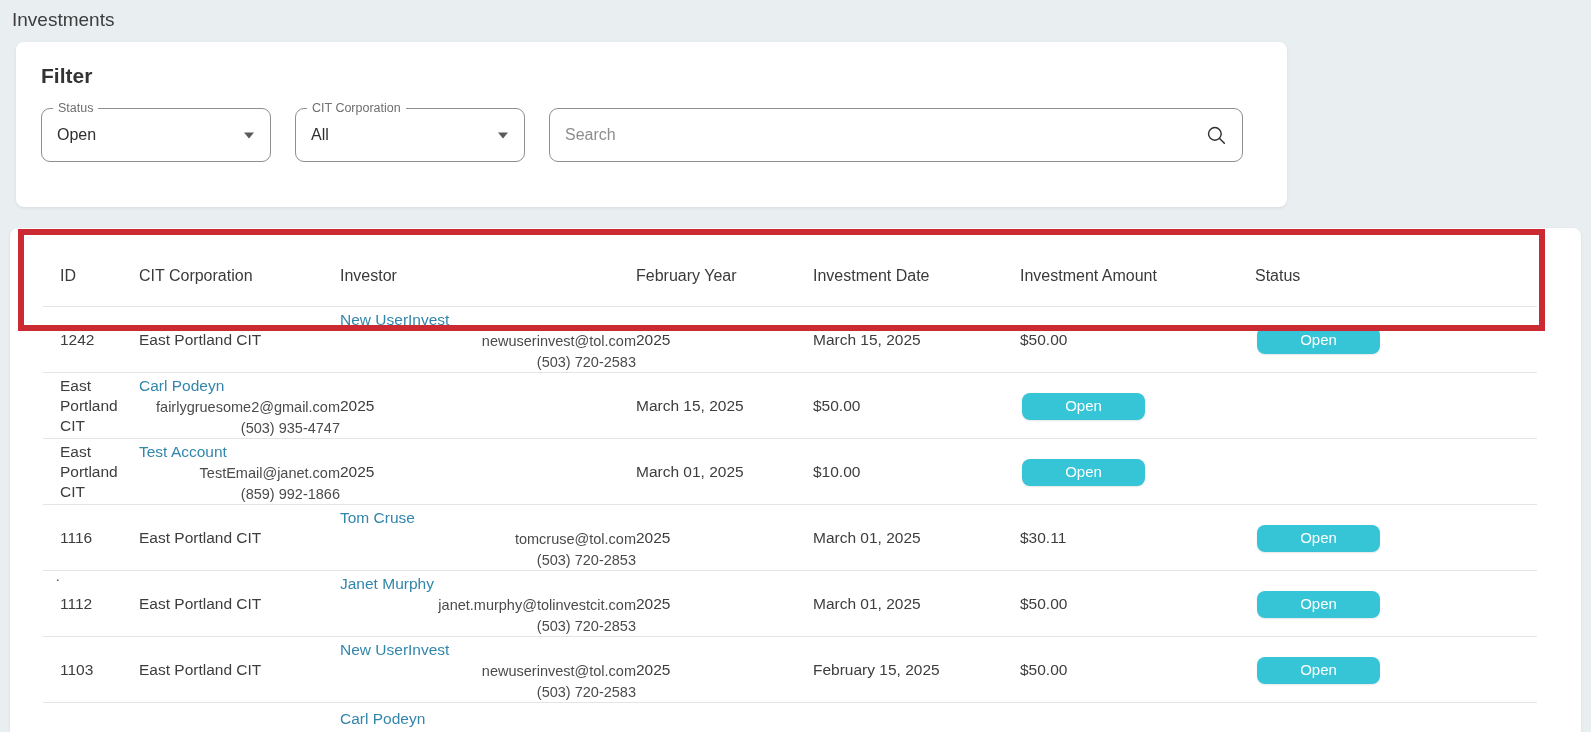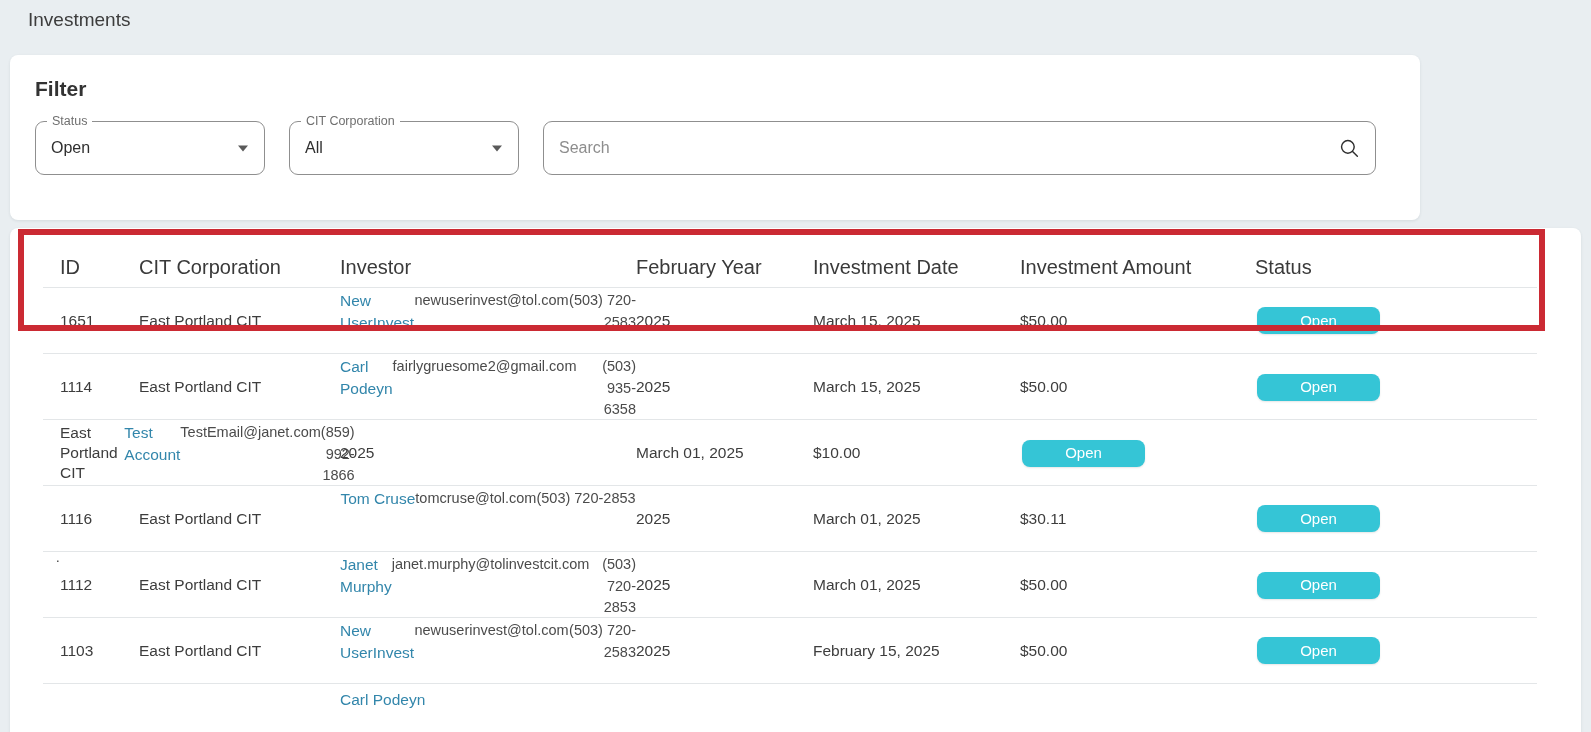--- a/index.html
+++ b/index.html
@@ -4,30 +4,29 @@
 <style>
   * { margin:0; padding:0; box-sizing:border-box; }
   html,body { width:1591px; height:732px; overflow:hidden; }
   body {
     font-family:"Liberation Sans","DejaVu Sans",sans-serif;
     background:var(--page_bg,#e9eef1);
     color:var(--text,#3d3d3d);
     position:relative;
   }
   .page-title {
-    position:absolute; left:28px; top:9px;
+    position:absolute; left:12px; top:9px;
     font-size:19px; color:var(--text);
   }
   
   .filter-card {
-    position:absolute; left:10px; top:42px; width:1410px; height:165px;
+    position:absolute; left:16px; top:42px; width:1271px; height:165px;
     background:var(--card_bg,#fff); border-radius:8px;
     box-shadow:0 1px 3px rgba(40,60,70,.10);
     padding:22px 44px 0 25px;
-    margin-top:13px;
   }
   .filter-heading { font-size:21px; font-weight:600; color:#333; }
   .filter-row { display:flex; margin-top:20px; }
   .outlined {
     position:relative; height:54px; border:1px solid var(--border,#8f8f8f);
     border-radius:9px; background:#fff;
   }
   .outlined .float-label {
     position:absolute; top:-8px; left:11px; background:#fff; padding:0 5px;
     font-size:12.5px; color:var(--label,#6f6f6f); line-height:15px; white-space:nowrap;
@@ -55,31 +54,31 @@
     position:absolute; left:10px; top:228px; width:1571px; height:560px;
     background:var(--card_bg,#fff); border-radius:8px 8px 0 0;
     box-shadow:0 1px 3px rgba(40,60,70,.10);
   }
   .tgrid {
     display:grid;
     grid-template-columns:79px 201px 296px 177px 207px 235px 1fr;
     margin:0 44px 0 33px; padding-left:17px;
   }
   .thead {
-    height:60px; padding-top:18px; align-items:center;
+    height:79px; padding-top:18px; align-items:center;
     border-bottom:1px solid var(--divider,#e3e6e8);
-    font-size:20px; color:#3a3a3a;
+    font-size:16px; color:#3a3a3a;
   }
   .trow {
     height:66px; align-items:center; position:relative;
     border-bottom:1px solid var(--divider,#e3e6e8);
     font-size:15.5px;
   }
   .cell { line-height:20px; }
-  .investor-cell { line-height:21.5px; padding-top:2px; align-self:stretch; display:flex; flex-direction:row; justify-content:center; }
+  .investor-cell { line-height:21.5px; padding-top:2px; align-self:stretch; display:flex; flex-direction:column; justify-content:center; }
   .investor-link { color:var(--link,#3286ab); text-decoration:none; font-size:15.5px; cursor:pointer; }
   .investor-sub { font-size:14.5px; color:#4b4b4b;text-align:right; }
   .id-dot { position:absolute; left:-4px; top:1px; font-size:13px; color:#333; line-height:10px; }
   .id-cell { position:relative; align-self:stretch; display:flex; align-items:center; }
   .badge {
     display:inline-flex; align-items:center; justify-content:center;
     width:123px; height:27px; margin-left:2px;
     background:var(--badge,#35c5d6); color:var(--badge_text,#fff);
     border-radius:8px; font-size:15px; font-weight:500; cursor:pointer;
     box-shadow:0 1px 2px rgba(0,0,0,.10);
@@ -132,46 +131,42 @@
     <div class="cell">February Year</div>
     <div class="cell">Investment Date</div>
     <div class="cell">Investment Amount</div>
     <div class="cell">Status</div>
   </div>
 
   <div id="table-body">
   <div class="tgrid trow">
     <div class="cell id-cell">
       <span class="id-dot"></span>
-      <span>1651</span>
+      <span>1242</span>
     </div>
     <div class="cell">East Portland CIT</div>
     <div class="investor-cell">
       <div><a class="investor-link">New UserInvest</a></div>
       <div class="investor-sub">newuserinvest@tol.com</div>
       <div class="investor-sub">(503) 720-2583</div>
     </div>
     <div class="cell">2025</div>
     <div class="cell">March 15, 2025</div>
     <div class="cell">$50.00</div>
     <div class="cell">
       <span class="badge">Open</span>
     </div>
   </div>
 
   <div class="tgrid trow">
-    <div class="cell id-cell">
-      <span class="id-dot"></span>
-      <span>1114</span>
-    </div>
     <div class="cell">East Portland CIT</div>
     <div class="investor-cell">
       <div><a class="investor-link">Carl Podeyn</a></div>
       <div class="investor-sub">fairlygruesome2@gmail.com</div>
-      <div class="investor-sub">(503) 935-6358</div>
+      <div class="investor-sub">(503) 935-4747</div>
     </div>
     <div class="cell">2025</div>
     <div class="cell">March 15, 2025</div>
     <div class="cell">$50.00</div>
     <div class="cell">
       <span class="badge">Open</span>
     </div>
   </div>
 
   <div class="tgrid trow">

